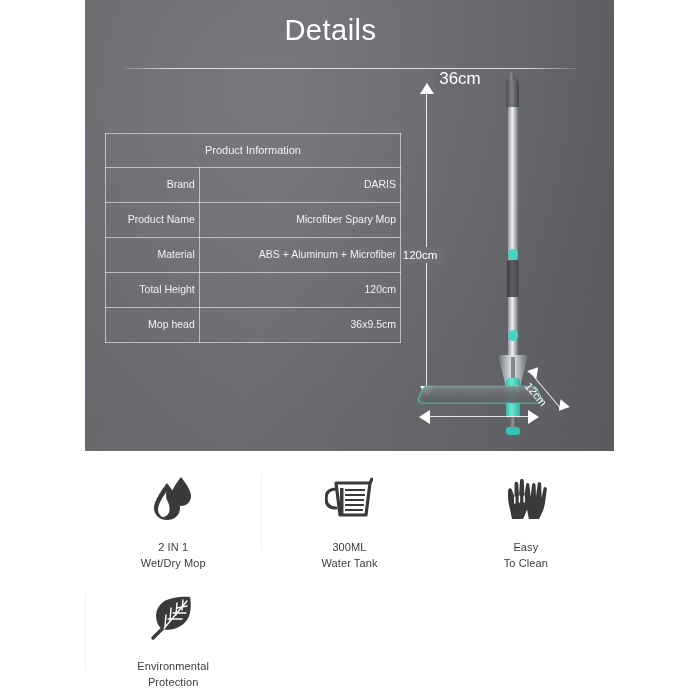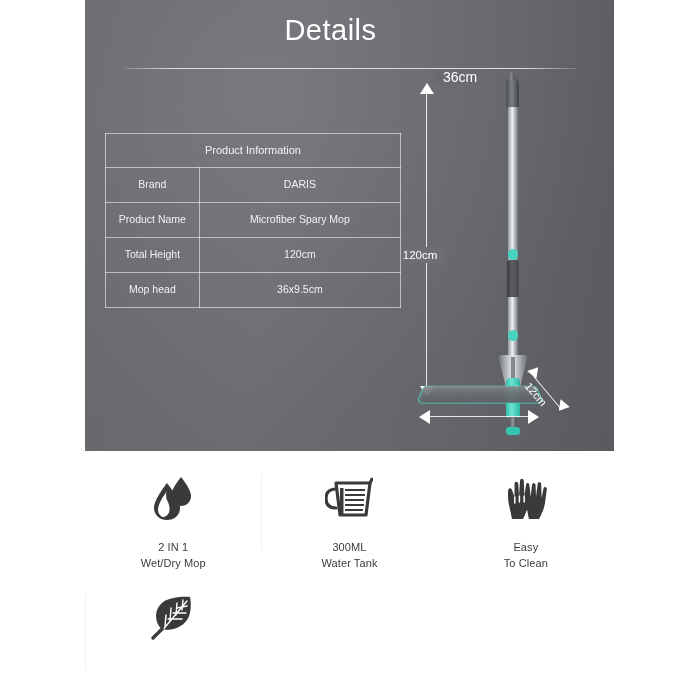--- a/index.html
+++ b/index.html
@@ -73,20 +73,21 @@
     padding: 0 4px;
     line-height: 1.45;
     font-weight: 400;
   }
   #spec-table tr.head-row td {
     height: 33px;
     font-size: 11px;
   }
   #spec-table tr.data-row td {
     height: 34px;
+    text-align: right;
   }
   #spec-table tr.tall-row td {
     height: 43px;
     padding: 4px 8px;
   }
   #spec-table td.label-cell { width: 85px; }
   #spec-table td.value-cell { width: 193px; }
 
   
   #product-figure {
@@ -293,21 +294,21 @@
     border-top: 7px solid transparent;
     border-bottom: 7px solid transparent;
     border-left: 11px solid #ffffff;
   }
   #dim-horizontal-label {
     position: absolute;
     left: 34px; top: -1px;
     width: 52px;
     text-align: center;
     color: #ffffff;
-    font-size: 14px;
+    font-size: 17px;
     background: #6a6b70;
   }
 
   
   #dim-depth {
     position: absolute;
     left: 128px;
     top: 300px;
     width: 56px;
     height: 52px;
@@ -407,20 +408,24 @@
       <tr class="head-row">
         <td colspan="2">Product Information</td>
       </tr>
       <tr class="data-row">
         <td class="label-cell">Brand</td>
         <td class="value-cell">DARIS</td>
       </tr>
       <tr class="data-row">
         <td class="label-cell">Product Name</td>
         <td class="value-cell">Microfiber Spary Mop</td>
+      </tr>
+      <tr class="data-row">
+        <td class="label-cell">Material</td>
+        <td class="value-cell">ABS +  Aluminum + Microfiber</td>
       </tr>
       <tr class="data-row">
         <td class="label-cell">Total Height</td>
         <td class="value-cell">120cm</td>
       </tr>
       <tr class="data-row">
         <td class="label-cell">Mop head</td>
         <td class="value-cell">36x9.5cm</td>
       </tr>
     </tbody>
@@ -539,15 +544,19 @@
           <line x1="37" y1="12" x2="27" y2="14"></line>
           <line x1="27" y1="9" x2="26" y2="21"></line>
           <line x1="36" y1="19" x2="23" y2="19"></line>
           <line x1="21" y1="14" x2="20" y2="27"></line>
           <line x1="32" y1="25" x2="18" y2="25"></line>
           <line x1="16" y1="21" x2="15" y2="32"></line>
         </g>
         <path d="M12 35 L3 44" stroke="#3a3a3c" stroke-width="3.4" stroke-linecap="round"></path>
       </svg>
     </div>
+    <div class="feature-label">
+      <span>Environmental</span>
+      <span class="l2">Protection</span>
+    </div>
   </div>
 
 </div>
 
 </body></html>

